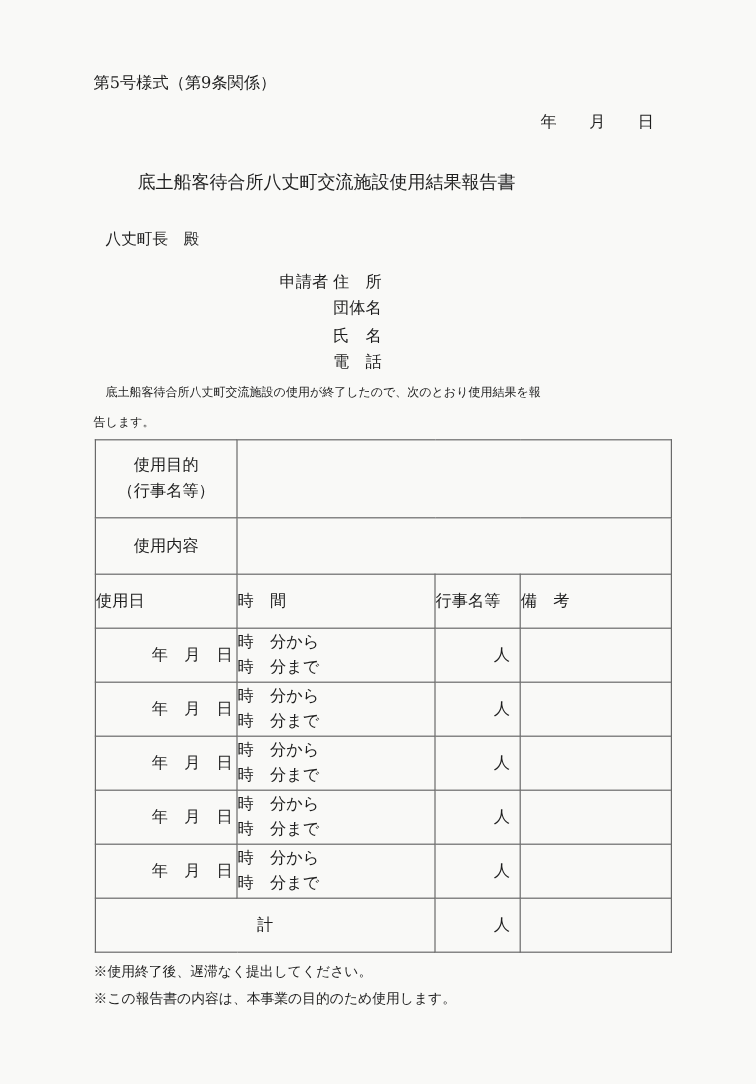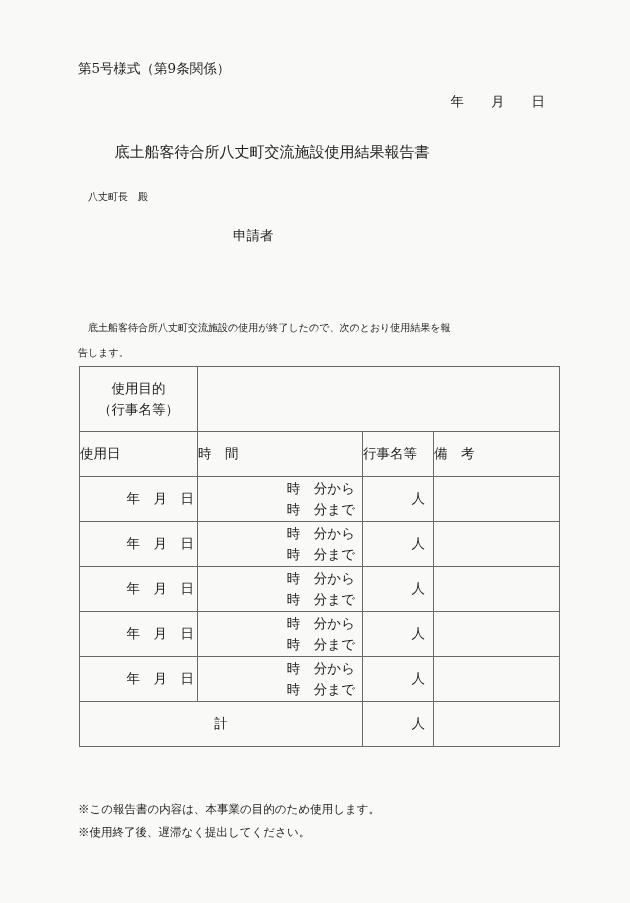--- a/index.html
+++ b/index.html
@@ -20,21 +20,21 @@
   .date-line {
     position: absolute; top: 93px; left: 0; right: 85px;
     text-align: right; font-size: 13.5px;
   }
   .doc-title {
     position: absolute; top: 143px; left: 0; width: 544px;
     text-align: center; font-size: 15px;
   }
   .addressee {
     position: absolute; left: 88px; top: 190px;
-    font-size: 10px;
+    font-size: 13px;
   }
   .applicant {
     position: absolute; left: 233px; top: 224px;
     display: flex; column-gap: 4px; font-size: 13.5px;
   }
   .applicant-fields div { line-height: 22.4px; }
   .applicant-label { line-height: 22.4px; }
   .body-text {
     position: absolute; left: 78px; top: 315px; width: 502px;
     font-size: 10px; line-height: 25px;
@@ -53,21 +53,21 @@
   }
   .r-purpose td { height: 65px; }
   .r-content td { height: 47px; }
   .r-head td    { height: 45px; text-align: left; }
   .r-data td    { height: 45px; }
   .r-total td   { height: 45px; }
   .c-label {
     text-align: center; white-space: pre-line; line-height: 21px;
   }
   .c-date   { text-align: right; padding-right: 3px; }
-  .c-time   { text-align: right; padding-right: 7px; white-space: pre-line; line-height: 21px; }
+  .c-time   { text-align: left; padding-right: 7px; white-space: pre-line; line-height: 21px; }
   .c-people { text-align: right; padding-right: 8px; }
   .c-total  { text-align: center; }
 
   .footnotes {
     position: absolute; left: 78px; top: 798px;
     font-size: 11.5px;
   }
   .footnotes div { line-height: 23px; }
 </style>
 </head>
@@ -78,36 +78,46 @@
   <div class="form-number">第5号様式（第9条関係）</div>
 
   <div class="date-line">年　　月　　日</div>
 
   <div class="doc-title">底土船客待合所八丈町交流施設使用結果報告書</div>
 
   <div class="addressee">八丈町長　殿</div>
 
   <div class="applicant">
     <div class="applicant-label">申請者</div>
+    <div class="applicant-fields">
+      <div>住　所</div>
+      <div>団体名</div>
+      <div>氏　名</div>
+      <div>電　話</div>
+    </div>
   </div>
 
   <div class="body-text">底土船客待合所八丈町交流施設の使用が終了したので、次のとおり使用結果を報
 告します。</div>
 
   <table class="report-table">
     <colgroup>
       <col style="width:118px">
         <col style="width:165px">
         <col style="width:71px">
         <col style="width:126px">
     </colgroup>
     <tbody>
       <tr class="r-purpose">
         <td class="c-label">使用目的
 （行事名等）</td>
+        <td colspan="3"></td>
+      </tr>
+      <tr class="r-content">
+        <td class="c-label">使用内容</td>
         <td colspan="3"></td>
       </tr>
       <tr class="r-head">
         <td>使用日</td>
         <td>時　間</td>
         <td>行事名等</td>
         <td>備　考</td>
       </tr>
       <tr class="r-data">
         <td class="c-date">年　月　日</td>
@@ -146,17 +156,17 @@
       </tr>
       <tr class="r-total">
         <td colspan="2" class="c-total">計</td>
         <td class="c-people">人</td>
         <td></td>
       </tr>
     </tbody>
   </table>
 
   <div class="footnotes">
+    <div>※使用終了後、遅滞なく提出してください。</div>
     <div>※この報告書の内容は、本事業の目的のため使用します。</div>
-    <div>※使用終了後、遅滞なく提出してください。</div>
   </div>
 
 </div>
 
 </body></html>

